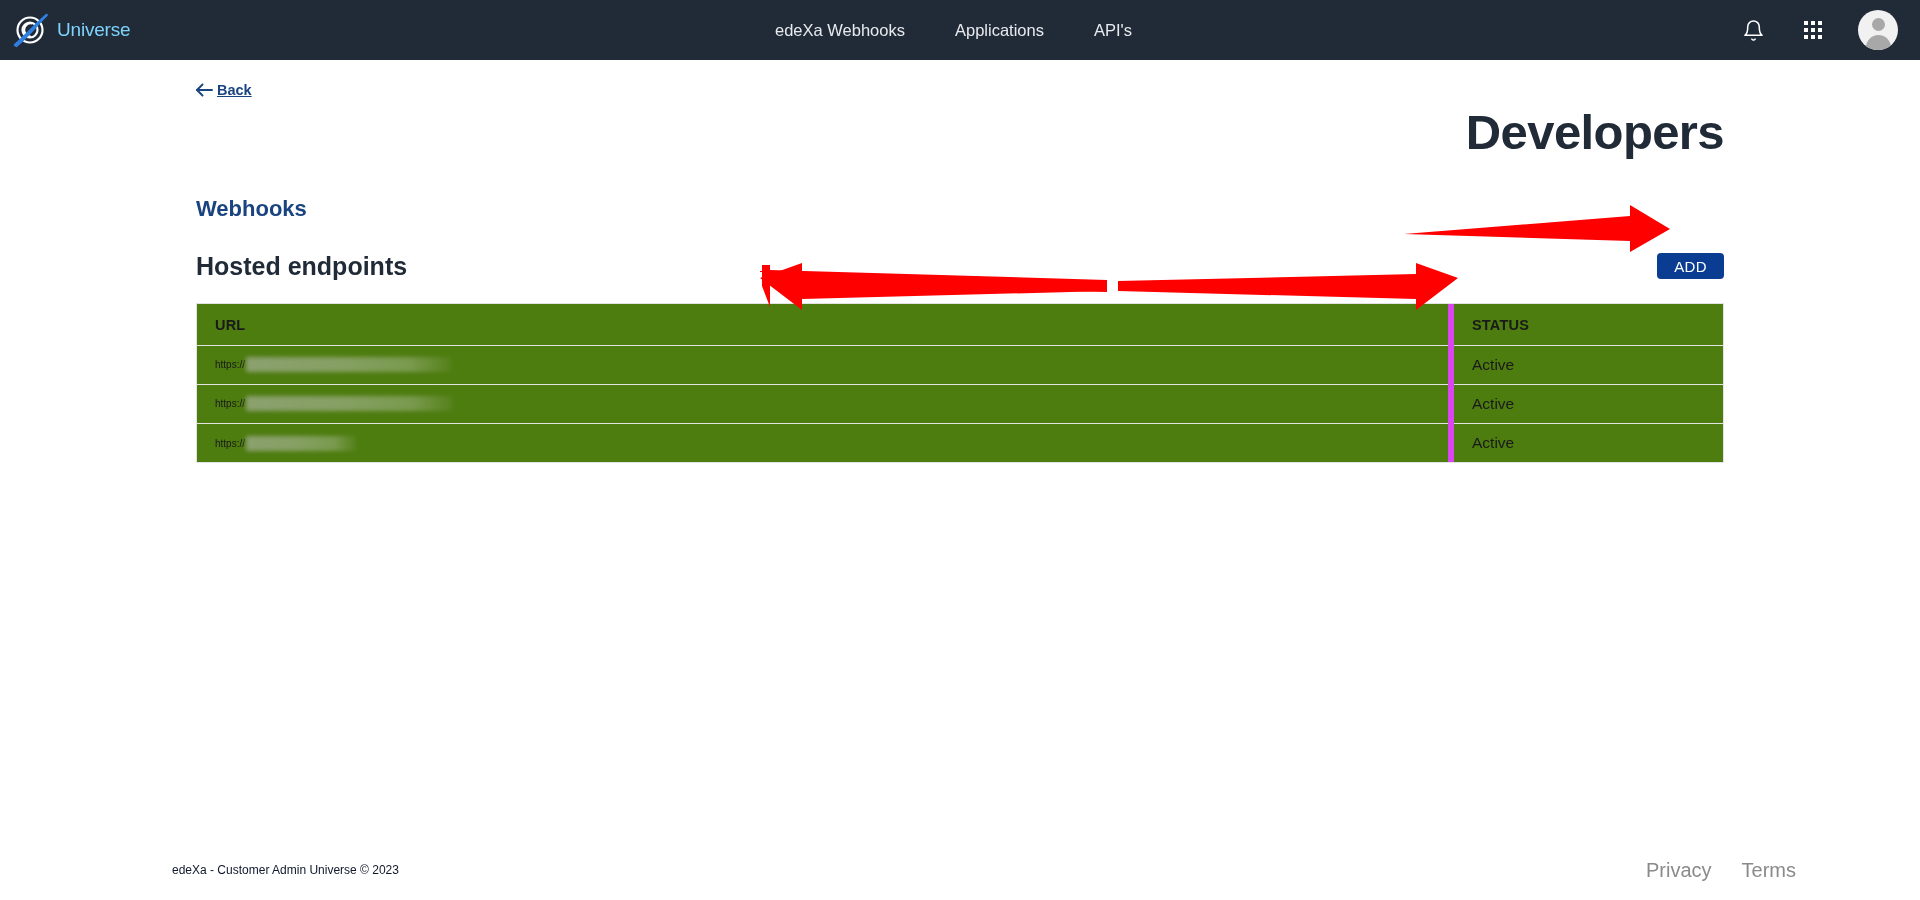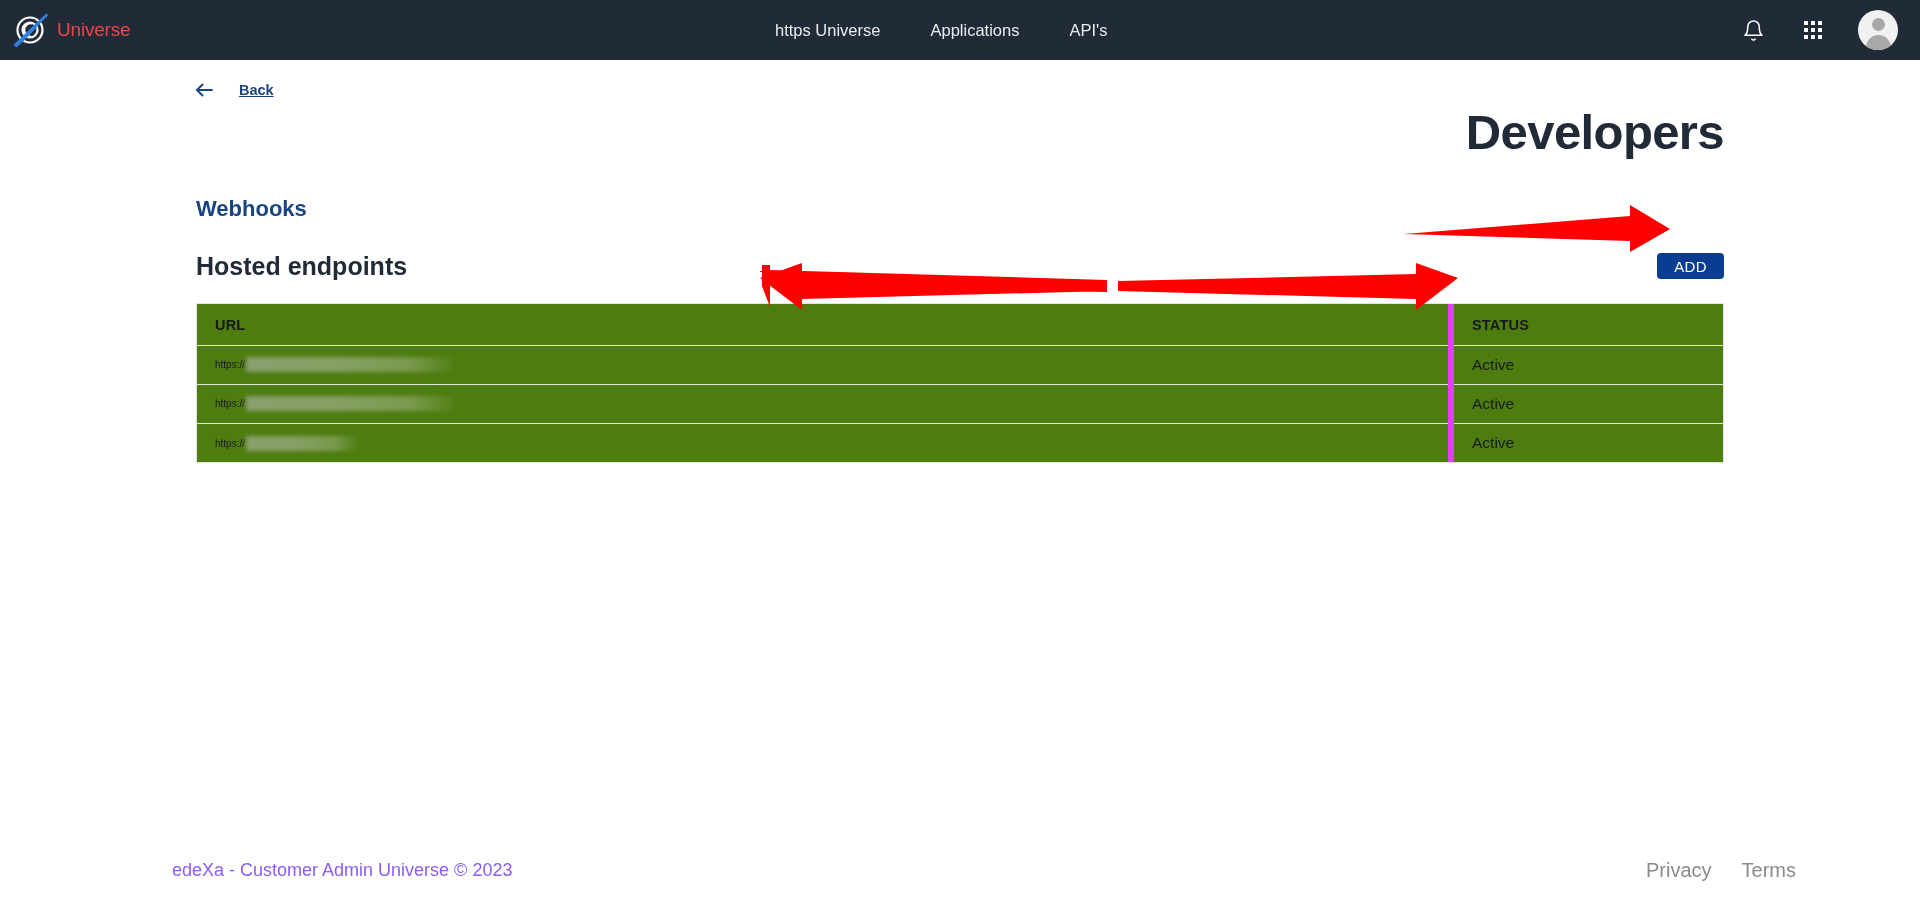--- a/index.html
+++ b/index.html
@@ -23,21 +23,21 @@
   }
   .brand {
     display: flex;
     align-items: center;
     gap: 7px;
     margin-left: 10px;
     height: 60px;
   }
   .brand-logo { width: 40px; height: 40px; display: block; }
   .brand-name {
-    color: #ef4444;
+    color: #7dd3fc;
     font-size: 19px;
     font-weight: 400;
     letter-spacing: -0.2px;
   }
   .nav-links {
     position: absolute;
     left: 775px;
     top: 0;
     height: 60px;
     display: flex;
@@ -105,21 +105,21 @@
   }
   .content {
     position: absolute;
     left: 196px;
     top: 22px;
     width: 1528px;
   }
   .back-link {
     display: flex;
     align-items: center;
-    gap: 26px;
+    gap: 4px;
     color: #1a4480;
     font-size: 14.5px;
     font-weight: 700;
     cursor: pointer;
     width: fit-content;
     text-decoration: underline;
   }
   .back-arrow { display: block; }
   .page-title {
     margin-top: 6px;
@@ -229,22 +229,22 @@
     position: absolute;
     left: 0; bottom: 0;
     width: 1920px;
     height: 60px;
     display: flex;
     align-items: center;
   }
   .footer-left {
     position: absolute;
     left: 172px;
-    font-size: 18px;
-    color: #8b5cf6;
+    font-size: 12px;
+    color: #0f172a;
   }
   .footer-right {
     position: absolute;
     right: 124px;
     display: flex;
     gap: 30px;
   }
   .footer-link {
     font-size: 20px;
     color: #8a8a8a;
@@ -264,21 +264,21 @@
         <circle cx="24" cy="24" r="9"></circle>
       </g>
       <path d="M26 16 a8 8 0 1 0 -2 16" fill="none" stroke="#ffffff" stroke-width="2.6" stroke-linecap="round"></path>
       <path d="M6 42 C16 34 34 14 44 6" stroke="#2f7fe0" stroke-width="3" fill="none" stroke-linecap="round"></path>
       <path d="M7.5 43.5 C17 36 35 16 43 7" stroke="#2f7fe0" stroke-width="2.4" fill="none" stroke-linecap="round"></path>
     </svg>
     <span class="brand-name">Universe</span>
   </div>
 
   <div class="nav-links">
-    <a class="nav-link">https Universe</a>
+    <a class="nav-link">edeXa Webhooks</a>
     <a class="nav-link">Applications</a>
     <a class="nav-link">API's</a>
   </div>
 
   <div class="nav-right">
     <div class="icon-btn">
       <svg width="23" height="23" viewBox="0 0 24 24" fill="none" stroke="#ffffff" stroke-width="1.6" stroke-linecap="round" stroke-linejoin="round">
         <path d="M18 8A6 6 0 0 0 6 8c0 7-3 9-3 9h18s-3-2-3-9"></path>
         <path d="M13.73 21a2 2 0 0 1-3.46 0"></path>
       </svg>

